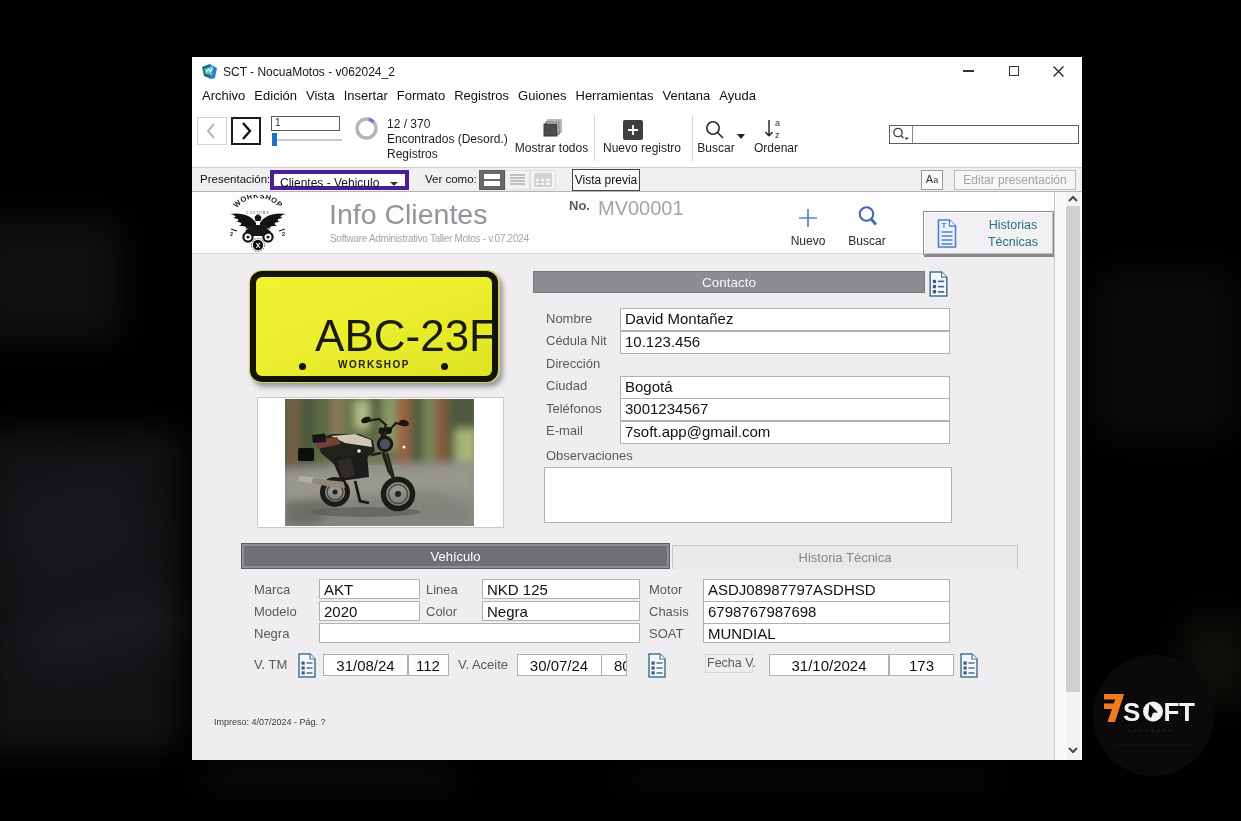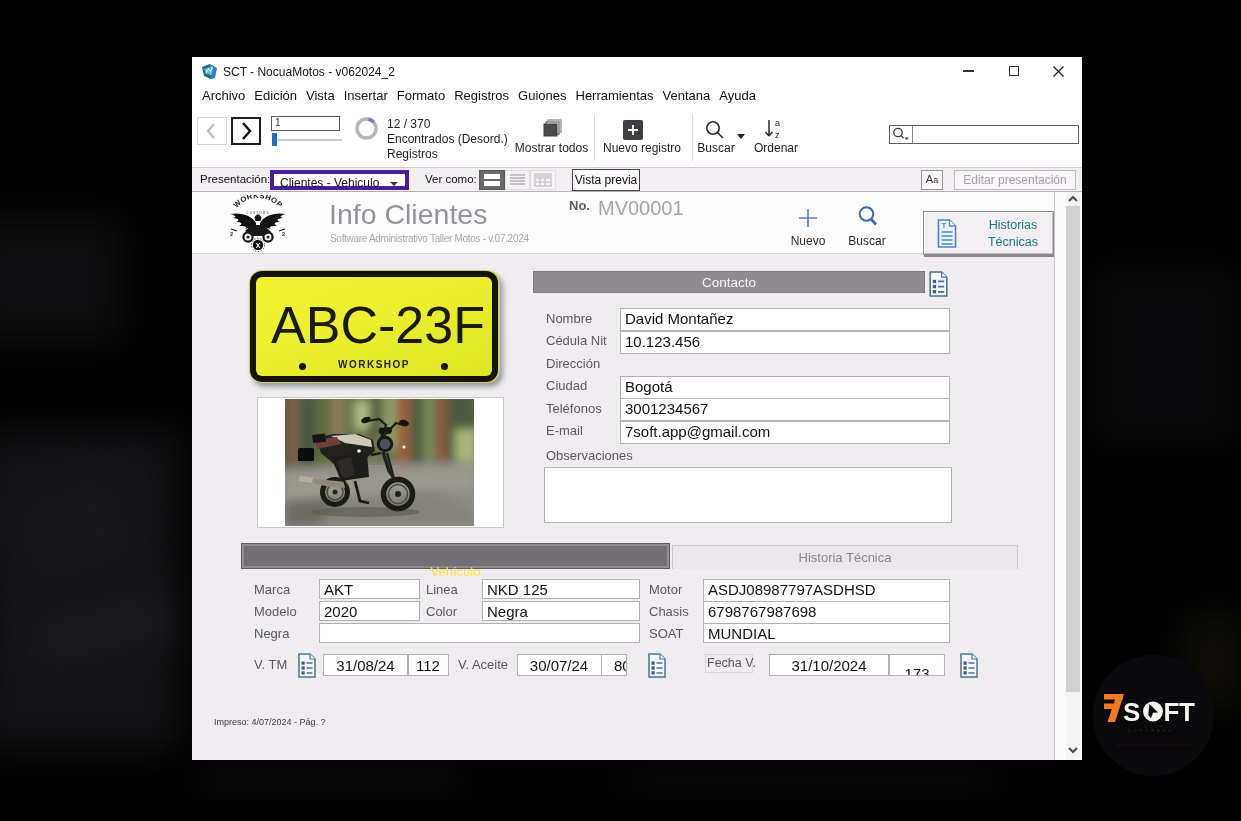--- a/index.html
+++ b/index.html
@@ -217,21 +217,21 @@
         <path d="M12 1 L12 7 L18 7" fill="#fff" stroke="#4a82c8" stroke-width="1.3"></path>
         <path d="M4 13 h11 M4 17 h11 M4 21 h11 M4 25 h11" stroke="#4a82c8" stroke-width="1.7"></path>
         <text x="4" y="9" font-size="8" font-weight="bold" fill="#4a82c8">T</text>
       </svg>
       <div class="a" style="left:50px;top:5px;width:78px;font-size:12.5px;color:#20747f;text-align:center;line-height:16.5px">Historias<br>Técnicas</div>
     </div>
 
     <div class="a" style="left:57px;top:78px;width:251px;height:113px;border-radius:13px;background:#c9d06a;box-shadow:3px 4px 5px rgba(100,100,100,.6)"></div>
     <div class="a" style="left:58px;top:79px;width:248px;height:111px;border-radius:12px;background:#131306;padding:6px">
       <div style="width:100%;height:100%;border-radius:6px;background:linear-gradient(160deg,#f2f233 0%,#ecee2e 45%,#dde324 100%);position:relative">
-        <div class="a" style="left:4px;top:18px;width:100%;text-align:center;font-size:52px;color:#1a1a10;letter-spacing:0px">ABC-23F</div>
+        <div class="a" style="left:4px;top:34px;width:100%;text-align:right;font-size:44px;color:#1a1a10;letter-spacing:0px">ABC-23F</div>
         <div class="a" style="left:0;top:82px;width:100%;text-align:center;font-size:10px;font-weight:bold;color:#222;letter-spacing:1.5px">WORKSHOP</div>
         <div class="a" style="left:43px;top:86px;width:7px;height:7px;border-radius:50%;background:#111"></div>
         <div class="a" style="left:185px;top:86px;width:7px;height:7px;border-radius:50%;background:#111"></div>
       </div>
     </div>
 
     <div class="a" style="left:65px;top:205px;width:247px;height:131px;background:#fff;border:1px solid #cac8ca"></div>
     <svg class="a" style="left:93px;top:207px" width="189" height="127" viewBox="0 0 189 127">
       <defs>
         <filter id="bl" x="-20%" y="-20%" width="140%" height="140%">
@@ -309,21 +309,21 @@
     <div class="a lbl" style="left:354px;top:209px">Teléfonos</div>
     <div class="a lbl" style="left:354px;top:231px">E-mail</div>
     <div class="a ibx" style="left:428px;top:116px;width:330px;height:23px">David Montañez</div>
     <div class="a ibx" style="left:428px;top:138.5px;width:330px;height:23px">10.123.456</div>
     <div class="a ibx" style="left:428px;top:183.5px;width:330px;height:23px">Bogotá</div>
     <div class="a ibx" style="left:428px;top:206px;width:330px;height:23px">3001234567</div>
     <div class="a ibx" style="left:428px;top:228.5px;width:330px;height:23px">7soft.app@gmail.com</div>
     <div class="a lbl" style="left:354px;top:256px">Observaciones</div>
     <div class="a" style="left:352px;top:275px;width:408px;height:56px;background:#fff;border:1px solid #b3b0b3"></div>
 
-    <div class="a" style="left:49px;top:351px;width:429px;height:26px;background:#716f73;border:1px solid #5e5c60;box-shadow:inset 0 0 0 2px #8f8d91;text-align:center;font-size:13px;color:#fde047;padding-top:20px">Vehículo</div>
+    <div class="a" style="left:49px;top:351px;width:429px;height:26px;background:#716f73;border:1px solid #5e5c60;box-shadow:inset 0 0 0 2px #8f8d91;text-align:center;font-size:13px;color:#ffffff;padding-top:5px">Vehículo</div>
     <div class="a" style="left:480px;top:353px;width:346px;height:24px;background:#eae8eb;border:1px solid #c9c7ca;border-bottom:none;text-align:center;font-size:13px;color:#87858a;padding-top:4px">Historia Técnica</div>
 
     <div class="a vlbl" style="left:62px;top:390px">Marca</div>
     <div class="a ibx" style="left:127px;top:387px;width:101px;height:20px;font-size:15px">AKT</div>
     <div class="a vlbl" style="left:234px;top:390px">Linea</div>
     <div class="a ibx" style="left:290px;top:387px;width:158px;height:20px;font-size:15px">NKD 125</div>
     <div class="a vlbl" style="left:457px;top:390px">Motor</div>
     <div class="a ibx" style="left:511px;top:387px;width:247px;height:32px;font-size:15px">ASDJ08987797ASDHSD</div>
 
     <div class="a vlbl" style="left:62px;top:412px">Modelo</div>
@@ -345,21 +345,21 @@
     <div class="a ibx" style="left:131px;top:461.5px;width:85px;height:22px;font-size:15px;text-align:center;padding-left:0;padding-top:2px">31/08/24</div>
     <div class="a ibx" style="left:215.5px;top:461.5px;width:41px;height:22px;font-size:15px;text-align:center;padding-left:0;padding-top:2px">112</div>
     <div class="a vlbl" style="left:261px;top:465px;width:60px;text-align:center">V. Aceite</div>
     <div class="a ibx" style="left:324.5px;top:461.5px;width:85px;height:22px;font-size:15px;text-align:center;padding-left:0;padding-top:2px">30/07/24</div>
     <div class="a ibx" style="left:409px;top:461.5px;width:26px;height:22px;font-size:15px;text-align:center;padding-left:12px;padding-top:2px">80</div>
     <svg class="a" style="left:456px;top:461px" width="18" height="25" viewBox="0 0 18 25">
         <use href="#bluelist"></use>
       </svg>
     <div class="a" style="left:513px;top:462px;width:48px;height:19px;border:1px solid #d8d6d8;font-size:12.5px;color:#5a585c;padding:1px 0 0 1px;white-space:nowrap">Fecha V.</div>
     <div class="a ibx" style="left:577px;top:461.5px;width:120px;height:22px;font-size:15px;text-align:center;padding-left:0;padding-top:2px">31/10/2024</div>
-    <div class="a ibx" style="left:697px;top:461.5px;width:56px;height:22px;font-size:15px;text-align:center;padding-left:0;padding-top:10px">173</div>
+    <div class="a ibx" style="left:697px;top:461.5px;width:65px;height:22px;font-size:15px;text-align:center;padding-left:0;padding-top:2px">173</div>
     <svg class="a" style="left:768px;top:461px" width="18" height="25" viewBox="0 0 18 25">
         <use href="#bluelist"></use>
       </svg>
 
     <div class="a" style="left:22px;top:525px;font-size:9px;color:#3a3a3a">Impreso: 4/07/2024 - Pág. ?</div>
   </div>
 
   <div class="a" style="left:862px;top:135px;width:28px;height:568px;background:#fbfafb;border-left:1px solid #c8c6c8"></div>
   <div class="a" style="left:874px;top:135px;width:14px;height:568px;background:#f4f2f4"></div>
   <div class="a" style="left:874px;top:149px;width:14px;height:486px;background:#d2cfd2"></div>

